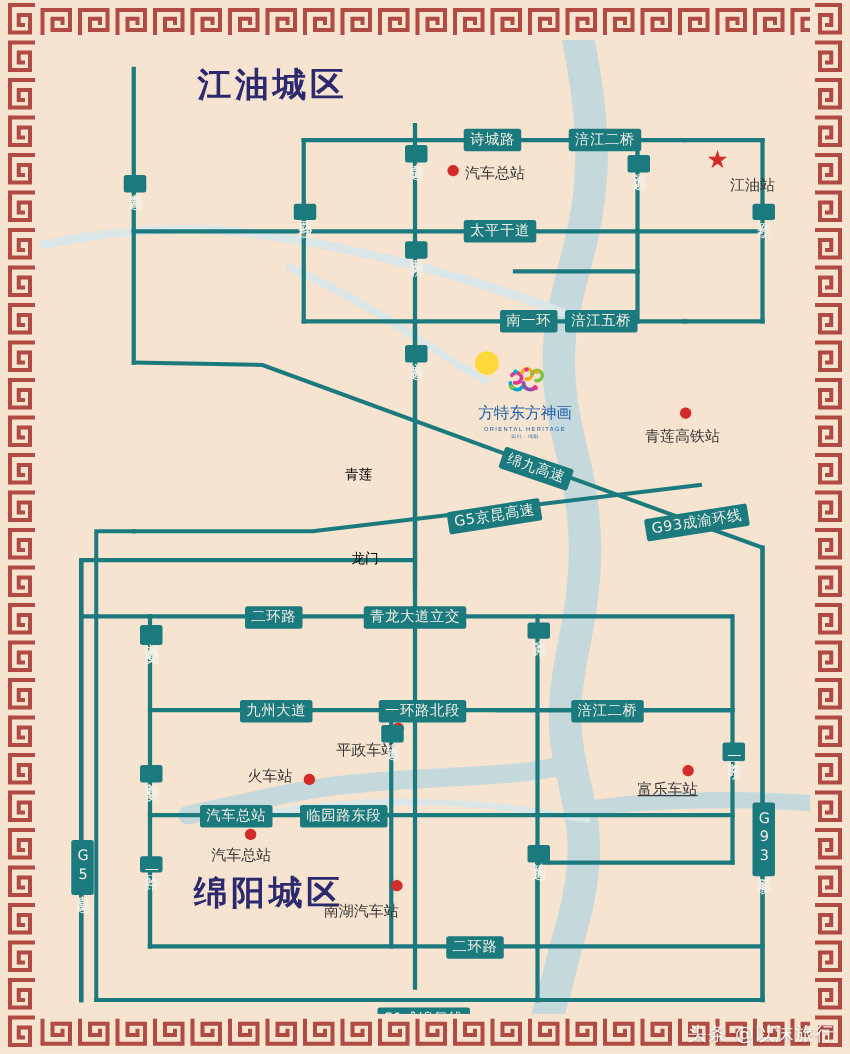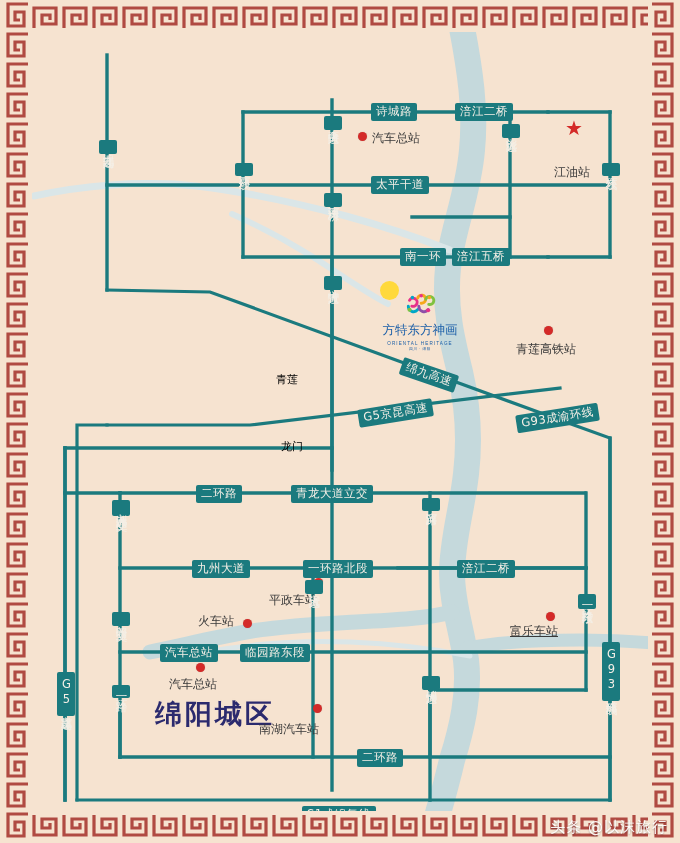--- a/index.html
+++ b/index.html
@@ -199,30 +199,31 @@
     </g>
     </svg>
 
     <svg id="canvas2" viewBox="0 0 680 843" style="position:absolute;left:0;top:0;width:680px;height:843px;z-index:6;pointer-events:none;">
       <g fill="none" stroke="#1b7a7e" stroke-width="3.4" stroke-linecap="square">
         <path d="M65,448 L65,800"></path>
         <path d="M120,757 L120,710"></path>
       </g>
     </svg>
 
+  <div class="city-title" style="left:158px;top:50px;">江油城区</div>
   <div class="city-title" style="left:155px;top:696px;">绵阳城区</div>
 
   <div class="town-label" style="left:276px;top:372px;">青莲</div>
   <div class="town-label" style="left:281px;top:439px;">龙门</div>
 
   <div class="poi-dot" style="left:358px;top:132px;"></div>
   <div class="place-label" style="left:372px;top:130px;">汽车总站</div>
 
   <div class="star" style="left:565px;top:118px;">★</div>
-  <div class="place-label" style="left:554px;top:140px;margin-top:24px;">江油站</div>
+  <div class="place-label" style="left:584px;top:140px;">江油站</div>
 
   <div class="poi-dot" style="left:544px;top:326px;"></div>
   <div class="place-label" style="left:516px;top:341px;">青莲高铁站</div>
 
   <div class="poi-dot" style="left:314px;top:578px;"></div>
   <div class="place-label" style="left:269px;top:592px;">平政车站</div>
 
   <div class="poi-dot" style="left:243px;top:619px;"></div>
   <div class="place-label" style="left:198px;top:613px;">火车站</div>
 

